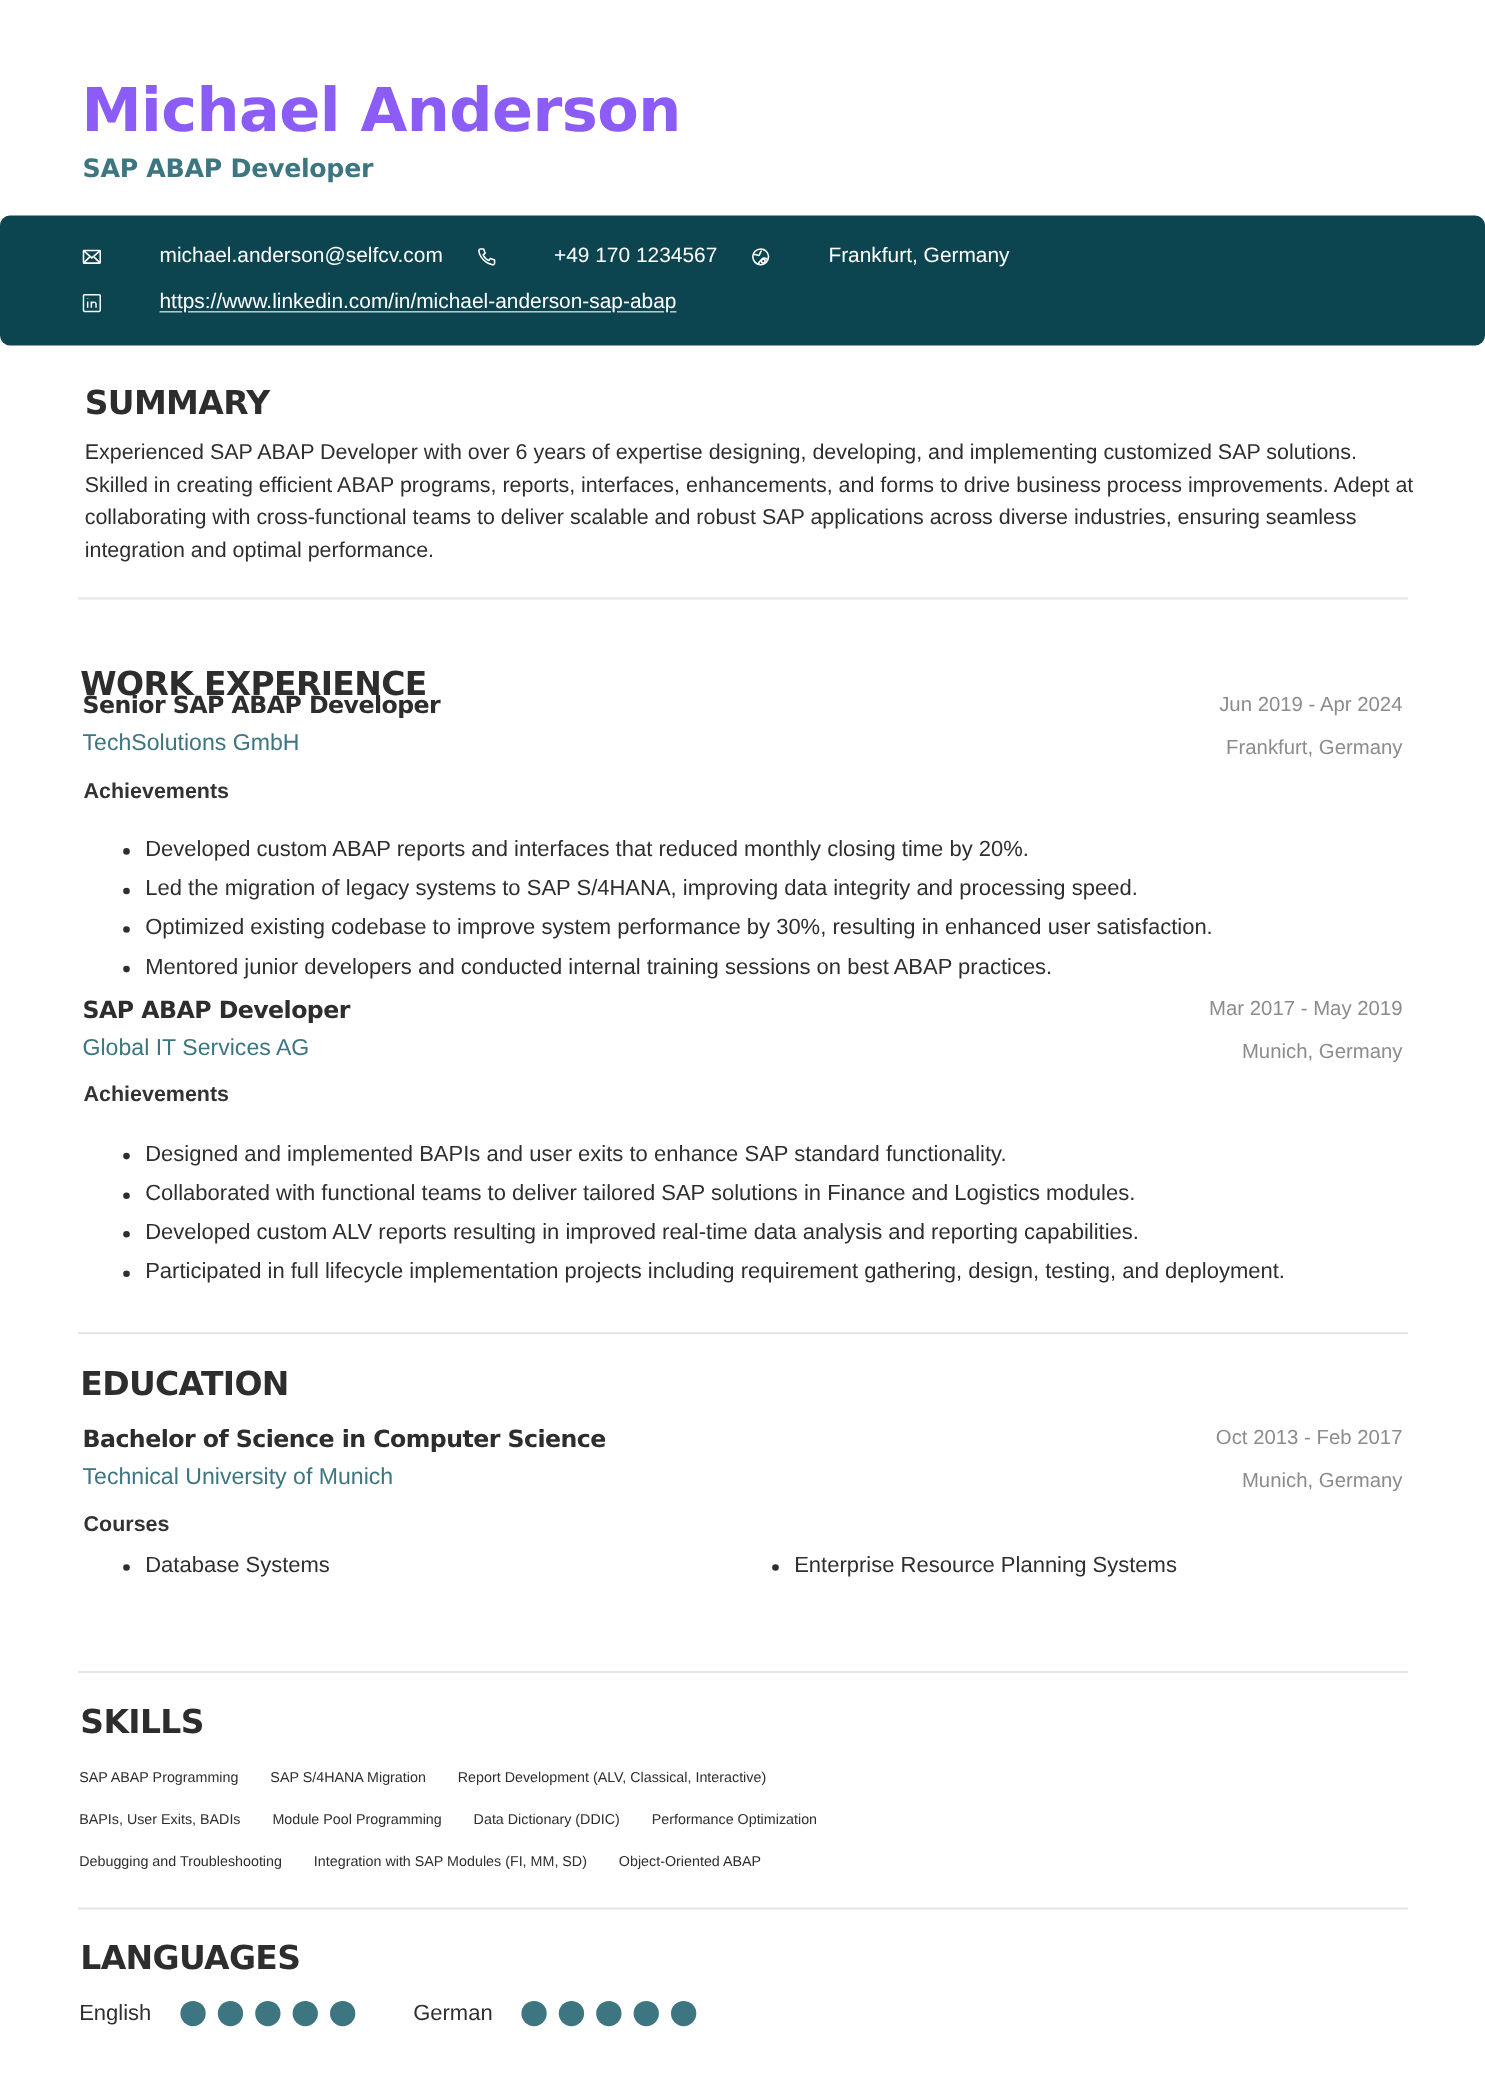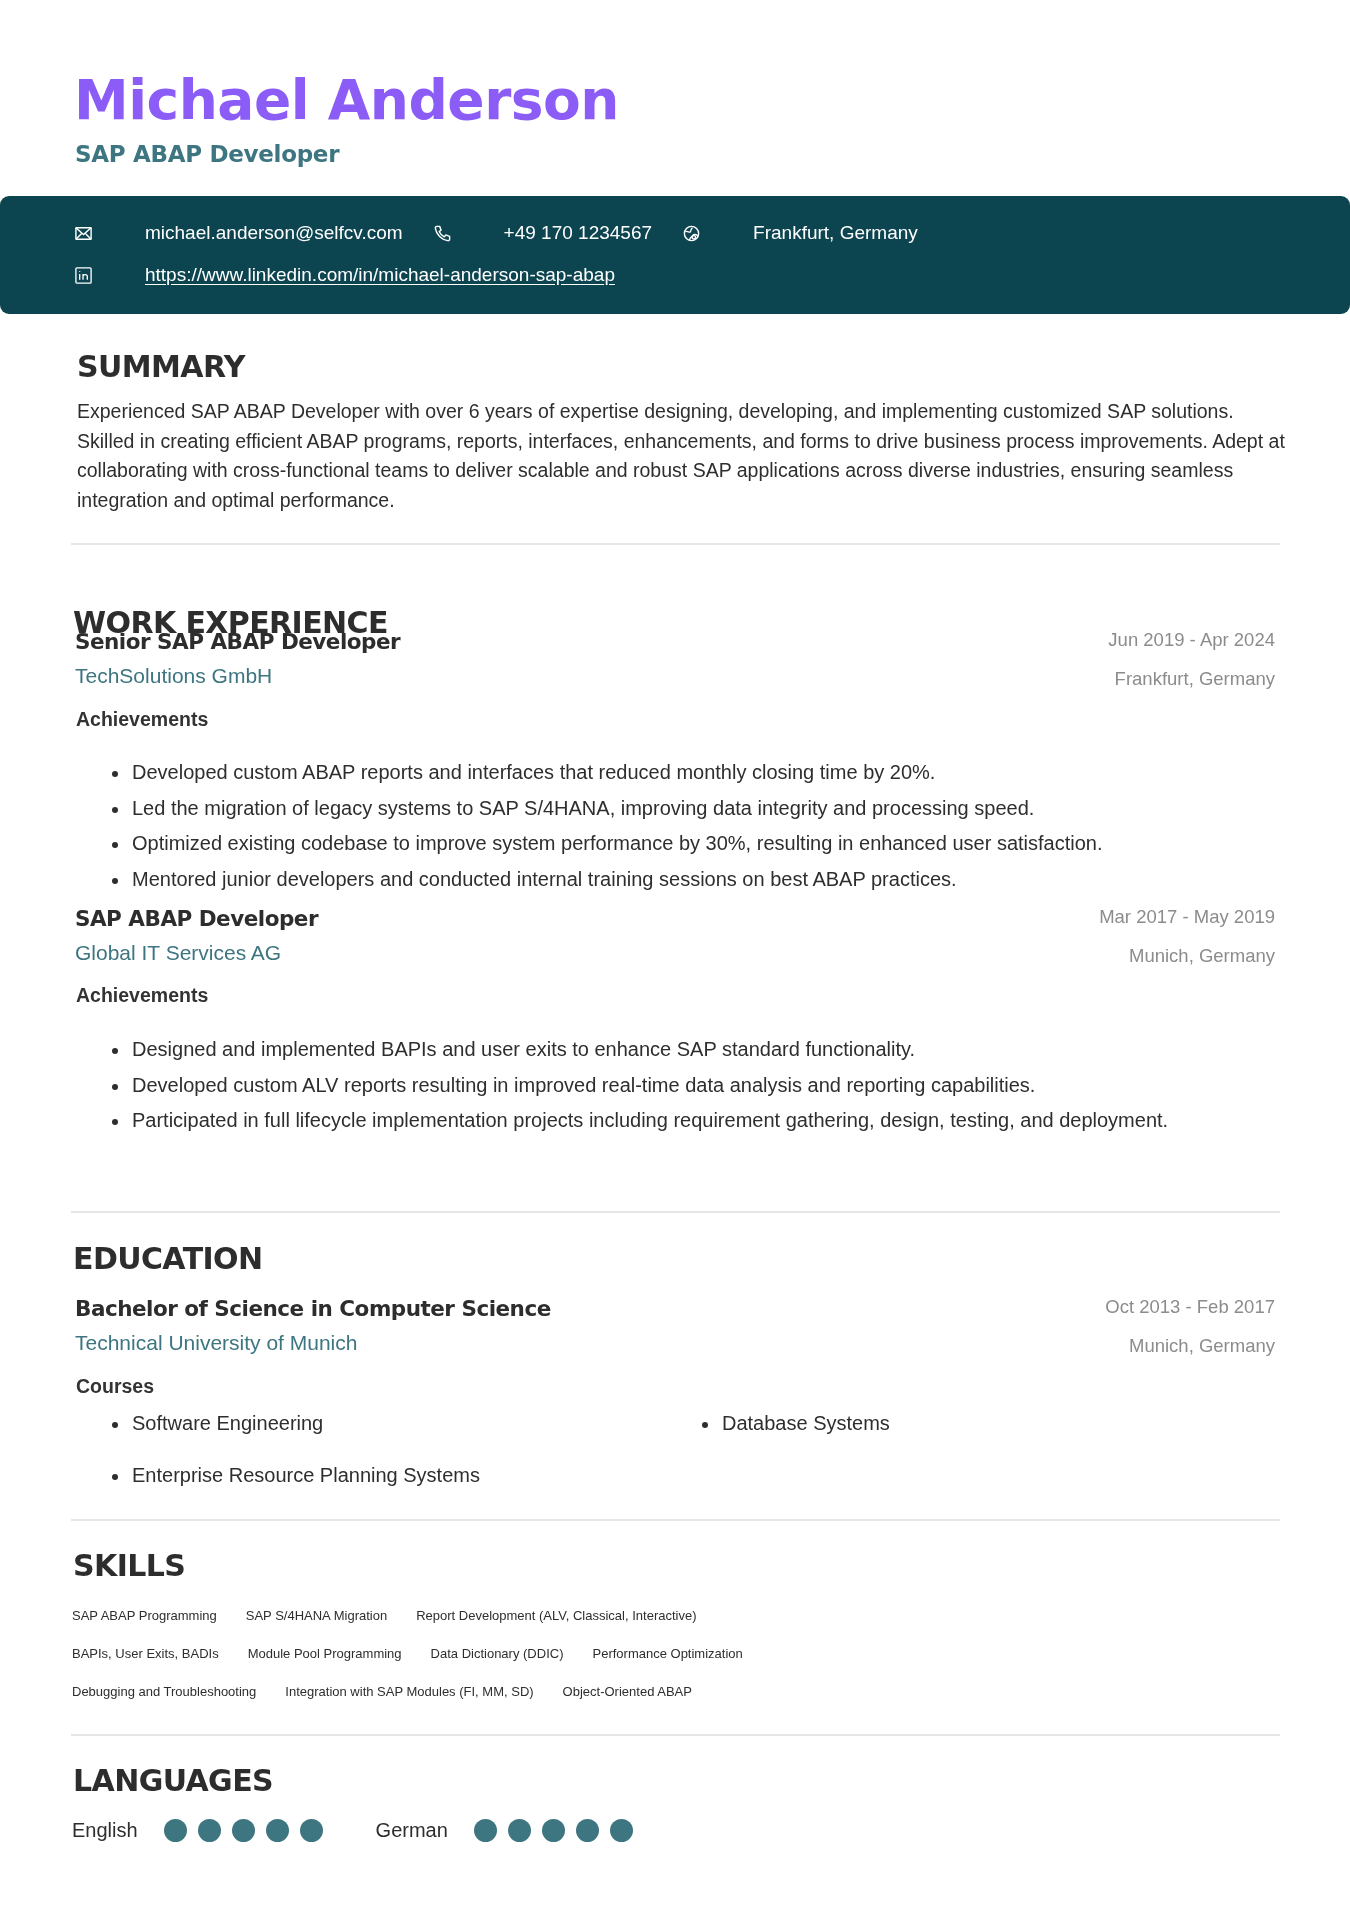--- a/index.html
+++ b/index.html
@@ -145,33 +145,33 @@
   <li>Mentored junior developers and conducted internal training sessions on best ABAP practices.</li>
 </ul>
 
 <div class="abs entry-title" style="left:75px; top:905px;">SAP ABAP Developer</div>
 <div class="abs entry-org" style="left:75px; top:939px;">Global IT Services AG</div>
 <div class="abs entry-meta" style="top:905px;">Mar 2017 - May 2019</div>
 <div class="abs entry-meta" style="top:944px;">Munich, Germany</div>
 <div class="abs sub-label" style="left:76px; top:982px;">Achievements</div>
 <ul class="abs bullets" style="left:76px; top:1018px; width:1140px;">
   <li>Designed and implemented BAPIs and user exits to enhance SAP standard functionality.</li>
+  <li>Collaborated with functional teams to deliver tailored SAP solutions in Finance and Logistics modules.</li>
   <li>Developed custom ALV reports resulting in improved real-time data analysis and reporting capabilities.</li>
   <li>Participated in full lifecycle implementation projects including requirement gathering, design, testing, and deployment.</li>
 </ul>
 <div class="abs divider" style="top:1211px;"></div>
 
 <div class="abs section-title" style="left:73px; top:1241px;">EDUCATION</div>
 <div class="abs entry-title" style="left:75px; top:1295px;">Bachelor of Science in Computer Science</div>
 <div class="abs entry-org" style="left:75px; top:1329px;">Technical University of Munich</div>
 <div class="abs entry-meta" style="top:1295px;">Oct 2013 - Feb 2017</div>
 <div class="abs entry-meta" style="top:1334px;">Munich, Germany</div>
 <div class="abs sub-label" style="left:76px; top:1373px;">Courses</div>
 <ul class="abs courses" style="left:76px; top:1409px;">
-  <li>Software Engineering</li>
   <li>Database Systems</li>
   <li>Enterprise Resource Planning Systems</li>
 </ul>
 <div class="abs divider" style="top:1519px;"></div>
 
 <div class="abs section-title" style="left:73px; top:1548px;">SKILLS</div>
 <div class="abs skills">
   <div class="skills-row">
     <span>SAP ABAP Programming</span>
     <span>SAP S/4HANA Migration</span>

